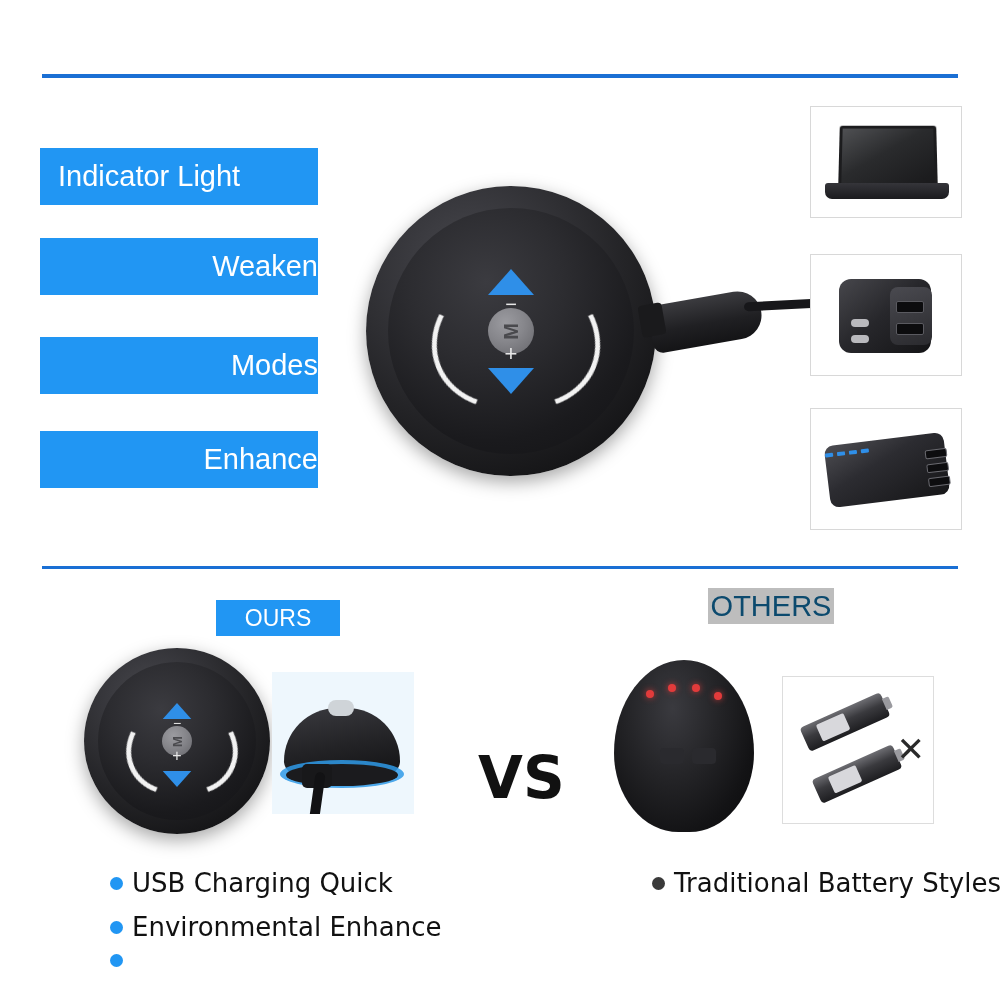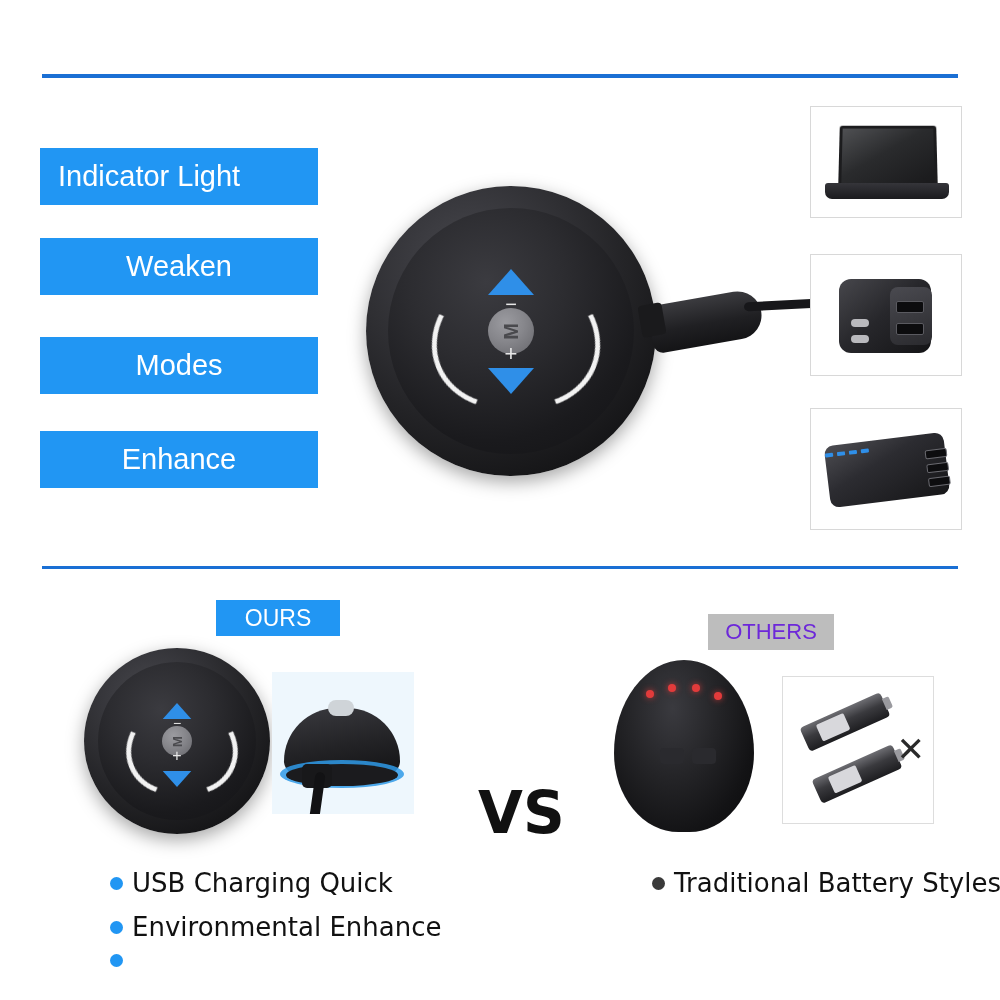--- a/index.html
+++ b/index.html
@@ -46,21 +46,21 @@
   .feat-chip {
     position: absolute;
     left: 40px;
     width: 278px;
     height: 57px;
     background: #2196f3;
     color: #ffffff;
     font-size: 29px;
     display: flex;
     align-items: center;
-    justify-content: center;
+    justify-content: flex-end;
     box-sizing: border-box;
   }
   .feat-chip.left-align { justify-content: flex-start; padding-left: 18px; }
   #feat-0 { top: 148px; }
   #feat-1 { top: 238px; }
   #feat-2 { top: 337px; }
   #feat-3 { top: 431px; }
 
   
   #device-main {
@@ -290,25 +290,25 @@
     position: absolute;
     left: 216px; top: 600px;
     width: 124px; height: 36px;
     background: #2196f3;
     color: #fff;
     font-size: 23px;
     display: flex; align-items: center; justify-content: center;
   }
   #tag-others {
     position: absolute;
-    left: 708px; top: 614px;
+    left: 708px; top: 588px;
     width: 126px; height: 36px;
     background: #bdbdbd;
-    color: #6d28d9;
-    font-size: 22px;
+    color: #0c4a6e;
+    font-size: 29px;
     display: flex; align-items: center; justify-content: center;
   }
 
   
   #device-small {
     position: absolute;
     left: 84px; top: 648px;
     width: 186px; height: 186px;
   }
   #small-tri-up { left: 50%; top: 50px; transform: translateX(-50%) scale(0.62); }
@@ -382,21 +382,20 @@
   }
 
   
   #vs-text {
     position: absolute;
     left: 478px; top: 744px;
     font-family: "DejaVu Sans", sans-serif;
     font-weight: bold;
     font-size: 58px;
     color: #111111;
-    margin-top: 35px;
   }
 
   
   #device-other {
     position: absolute;
     left: 606px; top: 652px;
     width: 158px; height: 190px;
   }
   .od-body {
     position: absolute;

